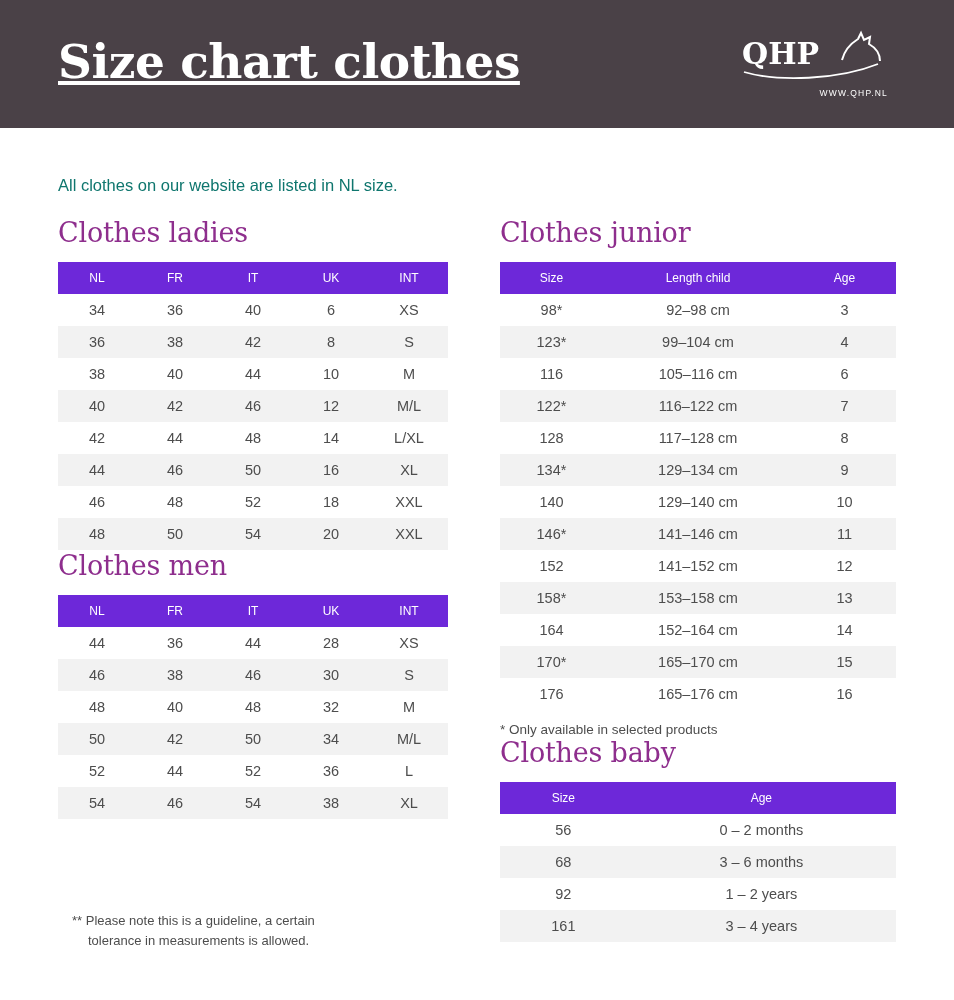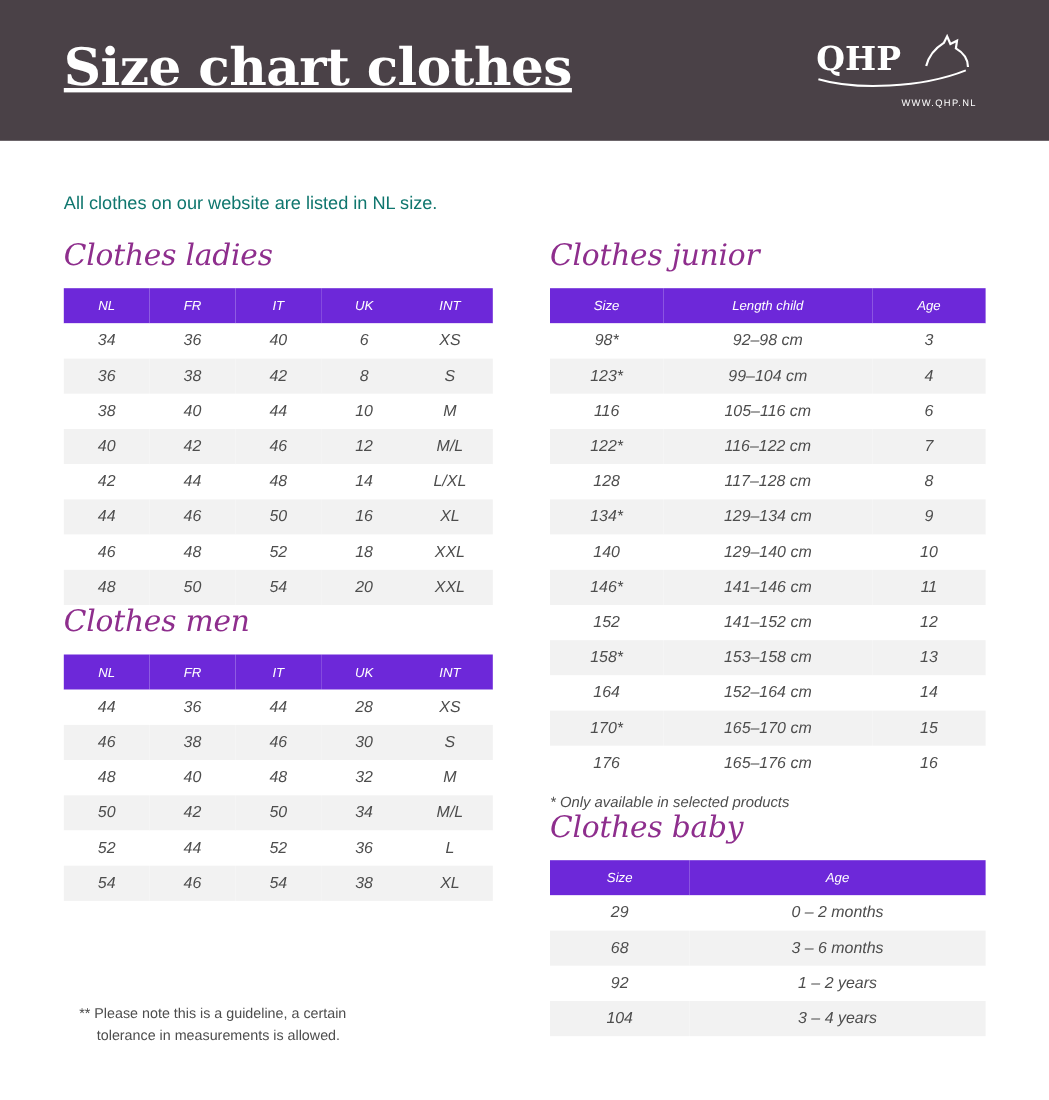--- a/index.html
+++ b/index.html
@@ -68,21 +68,20 @@
     color: #0f766e;
     margin-top: 20px;
   }
 
   
   .columns {
     display: flex;
     padding: 0 58px;
     margin-top: 22px;
     gap: 52px;
-    font-style: italic;
   }
   .col-left { width: 390px; flex: 0 0 390px; }
   .col-right { width: 396px; flex: 0 0 396px; }
 
   h2.section {
     color: #8e2e8d;
     font-family: "DejaVu Serif", serif;
     font-weight: normal;
     font-size: 27px;
     margin: 0 0 14px 0;
@@ -380,33 +379,33 @@
       <h2 class="section section-baby">Clothes baby</h2>
       <table class="sz">
         <thead>
           <tr>
             <th style="width:32%">Size</th>
             <th style="width:68%">Age</th>
           </tr>
         </thead>
         <tbody>
           <tr>
-            <td>29</td>
+            <td>56</td>
             <td>0 – 2 months</td>
           </tr>
           <tr>
             <td>68</td>
             <td>3 – 6 months</td>
           </tr>
           <tr>
             <td>92</td>
             <td>1 – 2 years</td>
           </tr>
           <tr>
-            <td>104</td>
+            <td>161</td>
             <td>3 – 4 years</td>
           </tr>
         </tbody>
       </table>
     </div>
   </div>
 
   <div class="footnote">
     <div>** Please note this is a guideline, a certain</div>
     <span class="ind">tolerance in measurements is allowed.</span>

